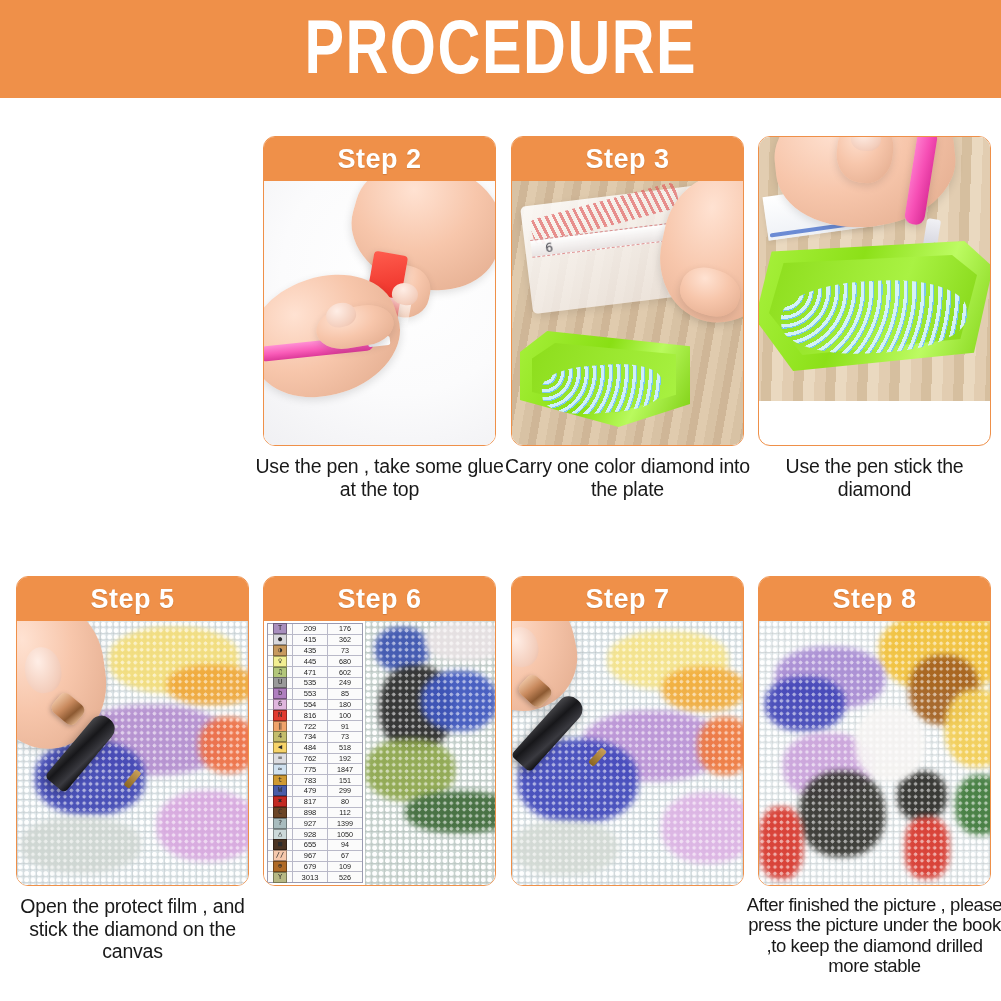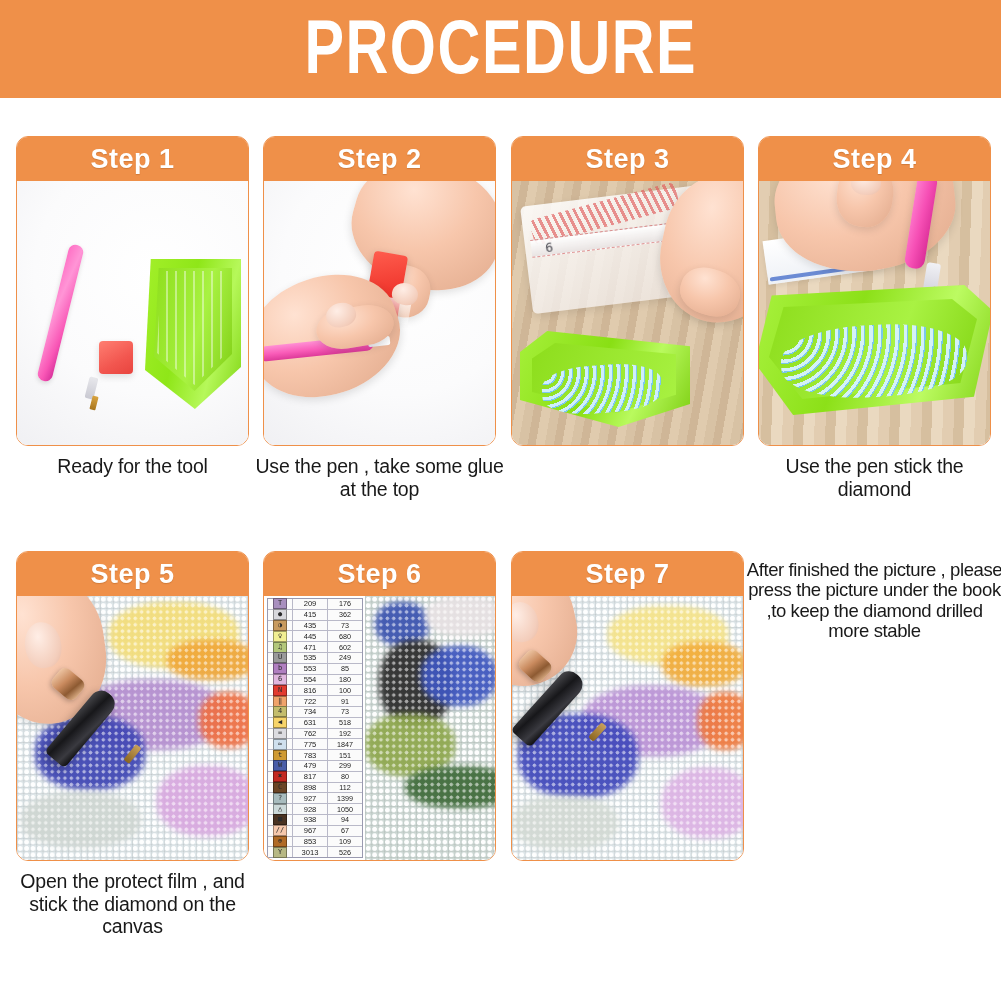--- a/index.html
+++ b/index.html
@@ -19,21 +19,21 @@
     transform:scaleX(0.78);transform-origin:center;white-space:nowrap;
     font-family:"Liberation Sans","DejaVu Sans",sans-serif;line-height:1;
     padding-bottom:4px;
   }
 
   
   .grid{position:absolute;left:0;top:98px;width:1001px;height:903px;}
   .cell{position:absolute;width:249px;}
   .cell.c0{left:8px;} .cell.c1{left:255px;}
   .cell.c2{left:503px;} .cell.c3{left:750px;}
-  .cell.r0{top:38px;} .cell.r1{top:453px;}
+  .cell.r0{top:38px;} .cell.r1{top:478px;}
 
   .card{
     position:relative;width:233px;height:310px;margin:0 auto;
     border:1.4px solid #ef9049;border-radius:12px;background:#fff;
     overflow:hidden;box-sizing:border-box;
   }
   .card-head{
     height:44px;background:#ef9049;display:flex;align-items:center;
     justify-content:center;
   }
@@ -244,42 +244,20 @@
 <body>
 
 <div class="page">
 
   <div class="banner">
     <div class="banner-title">PROCEDURE</div>
   </div>
 
   <div class="grid">
 
-    <div class="cell c0 r0">
-      <div class="card">
-        <div class="card-head">
-          <span class="card-head-label">Step 1</span>
-        </div>
-        <div class="card-body">
-          <div class="scene">
-            <div class="bg-white"></div>
-            <div class="s1-pen"></div>
-            <div class="s1-pen-tip"></div>
-            <div class="s1-pen-nib"></div>
-            <div class="s1-glue"></div>
-            <div class="s1-tray">
-              <div class="s1-tray-b"></div>
-                <div class="s1-tray-in"></div>
-                <div class="s1-ribs"></div>
-            </div>
-          </div>
-        </div>
-      </div>
-      <div class="caption">Ready for the tool</div>
-    </div>
 
     <div class="cell c1 r0">
       <div class="card">
         <div class="card-head">
           <span class="card-head-label">Step 2</span>
         </div>
         <div class="card-body">
           <div class="scene">
             <div class="bg-white"></div>
             <div class="skin s2-h2"></div>
@@ -314,27 +292,25 @@
             <div class="s3-bag">
               <div class="s3-redsp"></div>
               <div class="s3-seal"></div>
               <div class="s3-lbl">6</div>
             </div>
             <div class="skin s3-hand"></div>
             <div class="skin s3-fing"></div>
           </div>
         </div>
       </div>
+      <div class="caption">Carry one color diamond into the plate</div>
     </div>
 
     <div class="cell c3 r0">
       <div class="card">
-        <div class="card-head">
-          <span class="card-head-label">Step 4</span>
-        </div>
         <div class="card-body">
           <div class="scene">
             <div class="bg-wood2"></div>
             <div class="s4-paper"></div>
             <div class="skin s4-hand"></div>
             <div class="skin s4-f"></div>
             <div class="nail s4-n"></div>
             <div class="s4-pen"></div>
             <div class="s4-pen-c"></div>
             <div class="s4-pen-n"></div>
@@ -468,21 +444,21 @@
                   <div class="ch-sym">
                     <i style="background: rgb(196, 189, 108);">4</i>
                   </div>
                   <div class="ch-code">734</div>
                   <div class="ch-cnt">73</div>
                 </div>
                 <div class="chart-row">
                   <div class="ch-sym">
                     <i style="background: rgb(247, 212, 105);">◀</i>
                   </div>
-                  <div class="ch-code">631</div>
+                  <div class="ch-code">484</div>
                   <div class="ch-cnt">518</div>
                 </div>
                 <div class="chart-row">
                   <div class="ch-sym">
                     <i style="background: rgb(220, 220, 224);">=</i>
                   </div>
                   <div class="ch-code">762</div>
                   <div class="ch-cnt">192</div>
                 </div>
                 <div class="chart-row">
@@ -531,35 +507,35 @@
                   <div class="ch-sym">
                     <i style="background: rgb(204, 217, 217);">△</i>
                   </div>
                   <div class="ch-code">928</div>
                   <div class="ch-cnt">1050</div>
                 </div>
                 <div class="chart-row">
                   <div class="ch-sym">
                     <i style="background: rgb(74, 51, 34);">■</i>
                   </div>
-                  <div class="ch-code">938</div>
+                  <div class="ch-code">655</div>
                   <div class="ch-cnt">94</div>
                 </div>
                 <div class="chart-row">
                   <div class="ch-sym">
                     <i style="background: rgb(246, 200, 172);">//</i>
                   </div>
                   <div class="ch-code">967</div>
                   <div class="ch-cnt">67</div>
                 </div>
                 <div class="chart-row">
                   <div class="ch-sym">
                     <i style="background: rgb(176, 106, 38);">⊕</i>
                   </div>
-                  <div class="ch-code">853</div>
+                  <div class="ch-code">679</div>
                   <div class="ch-cnt">109</div>
                 </div>
                 <div class="chart-row">
                   <div class="ch-sym">
                     <i style="background: rgb(183, 184, 132);">Y</i>
                   </div>
                   <div class="ch-code">3013</div>
                   <div class="ch-cnt">526</div>
                 </div>
               </div>
@@ -588,17 +564,40 @@
             <div class="nail" style="left:-8px;top:6px;width:34px;height:40px;transform:rotate(-12deg);"></div>
             <div class="pen-ring" style="left:8px;top:58px;transform:rotate(42deg);"></div>
             <div class="pen-black" style="left:24px;top:68px;transform:rotate(42deg);"></div>
             <div class="pen-nib" style="left:82px;top:126px;transform:rotate(42deg);"></div>
           </div>
         </div>
       </div>
     </div>
 
     <div class="cell c3 r1">
+      <div class="card">
+        <div class="card-head">
+          <span class="card-head-label">Step 8</span>
+        </div>
+        <div class="card-body">
+          <div class="scene">
+            <div class="mosaic" style="background-color:#e6ecee;"></div>
+            <div class="blob" style="left:120px;top:-10px;width:130px;height:80px;background:#f3c23a;border-radius:45%;"></div>
+            <div class="blob" style="left:150px;top:34px;width:70px;height:70px;background:#a3601f;border-radius:45%;"></div>
+            <div class="blob" style="left:186px;top:68px;width:64px;height:78px;background:#f4cf55;border-radius:45%;"></div>
+            <div class="blob" style="left:16px;top:26px;width:110px;height:62px;background:#a98cd4;border-radius:45%;"></div>
+            <div class="blob" style="left:6px;top:56px;width:80px;height:54px;background:#4246b8;border-radius:45%;"></div>
+            <div class="blob" style="left:24px;top:112px;width:90px;height:66px;background:#cba3dc;border-radius:45%;"></div>
+            <div class="blob" style="left:40px;top:150px;width:86px;height:86px;background:#33332e;border-radius:45%;"></div>
+            <div class="blob" style="left:138px;top:150px;width:50px;height:50px;background:#2c2c28;border-radius:45%;"></div>
+            <div class="blob" style="left:0px;top:186px;width:44px;height:72px;background:#d8372c;border-radius:40%;"></div>
+            <div class="blob" style="left:146px;top:196px;width:44px;height:62px;background:#d8372c;border-radius:40%;"></div>
+            <div class="blob" style="left:196px;top:154px;width:50px;height:60px;background:#3f7a3a;border-radius:45%;"></div>
+            <div class="blob" style="left:96px;top:86px;width:70px;height:74px;background:#f6f4f2;border-radius:45%;"></div>
+            <div class="pix" style="inset:0;"></div>
+          </div>
+        </div>
+      </div>
       <div class="caption tight cap8">After finished the picture , please press the picture under the book ,to keep the diamond drilled more stable</div>
     </div>
 
   </div>
 </div>
 
 </body></html>

